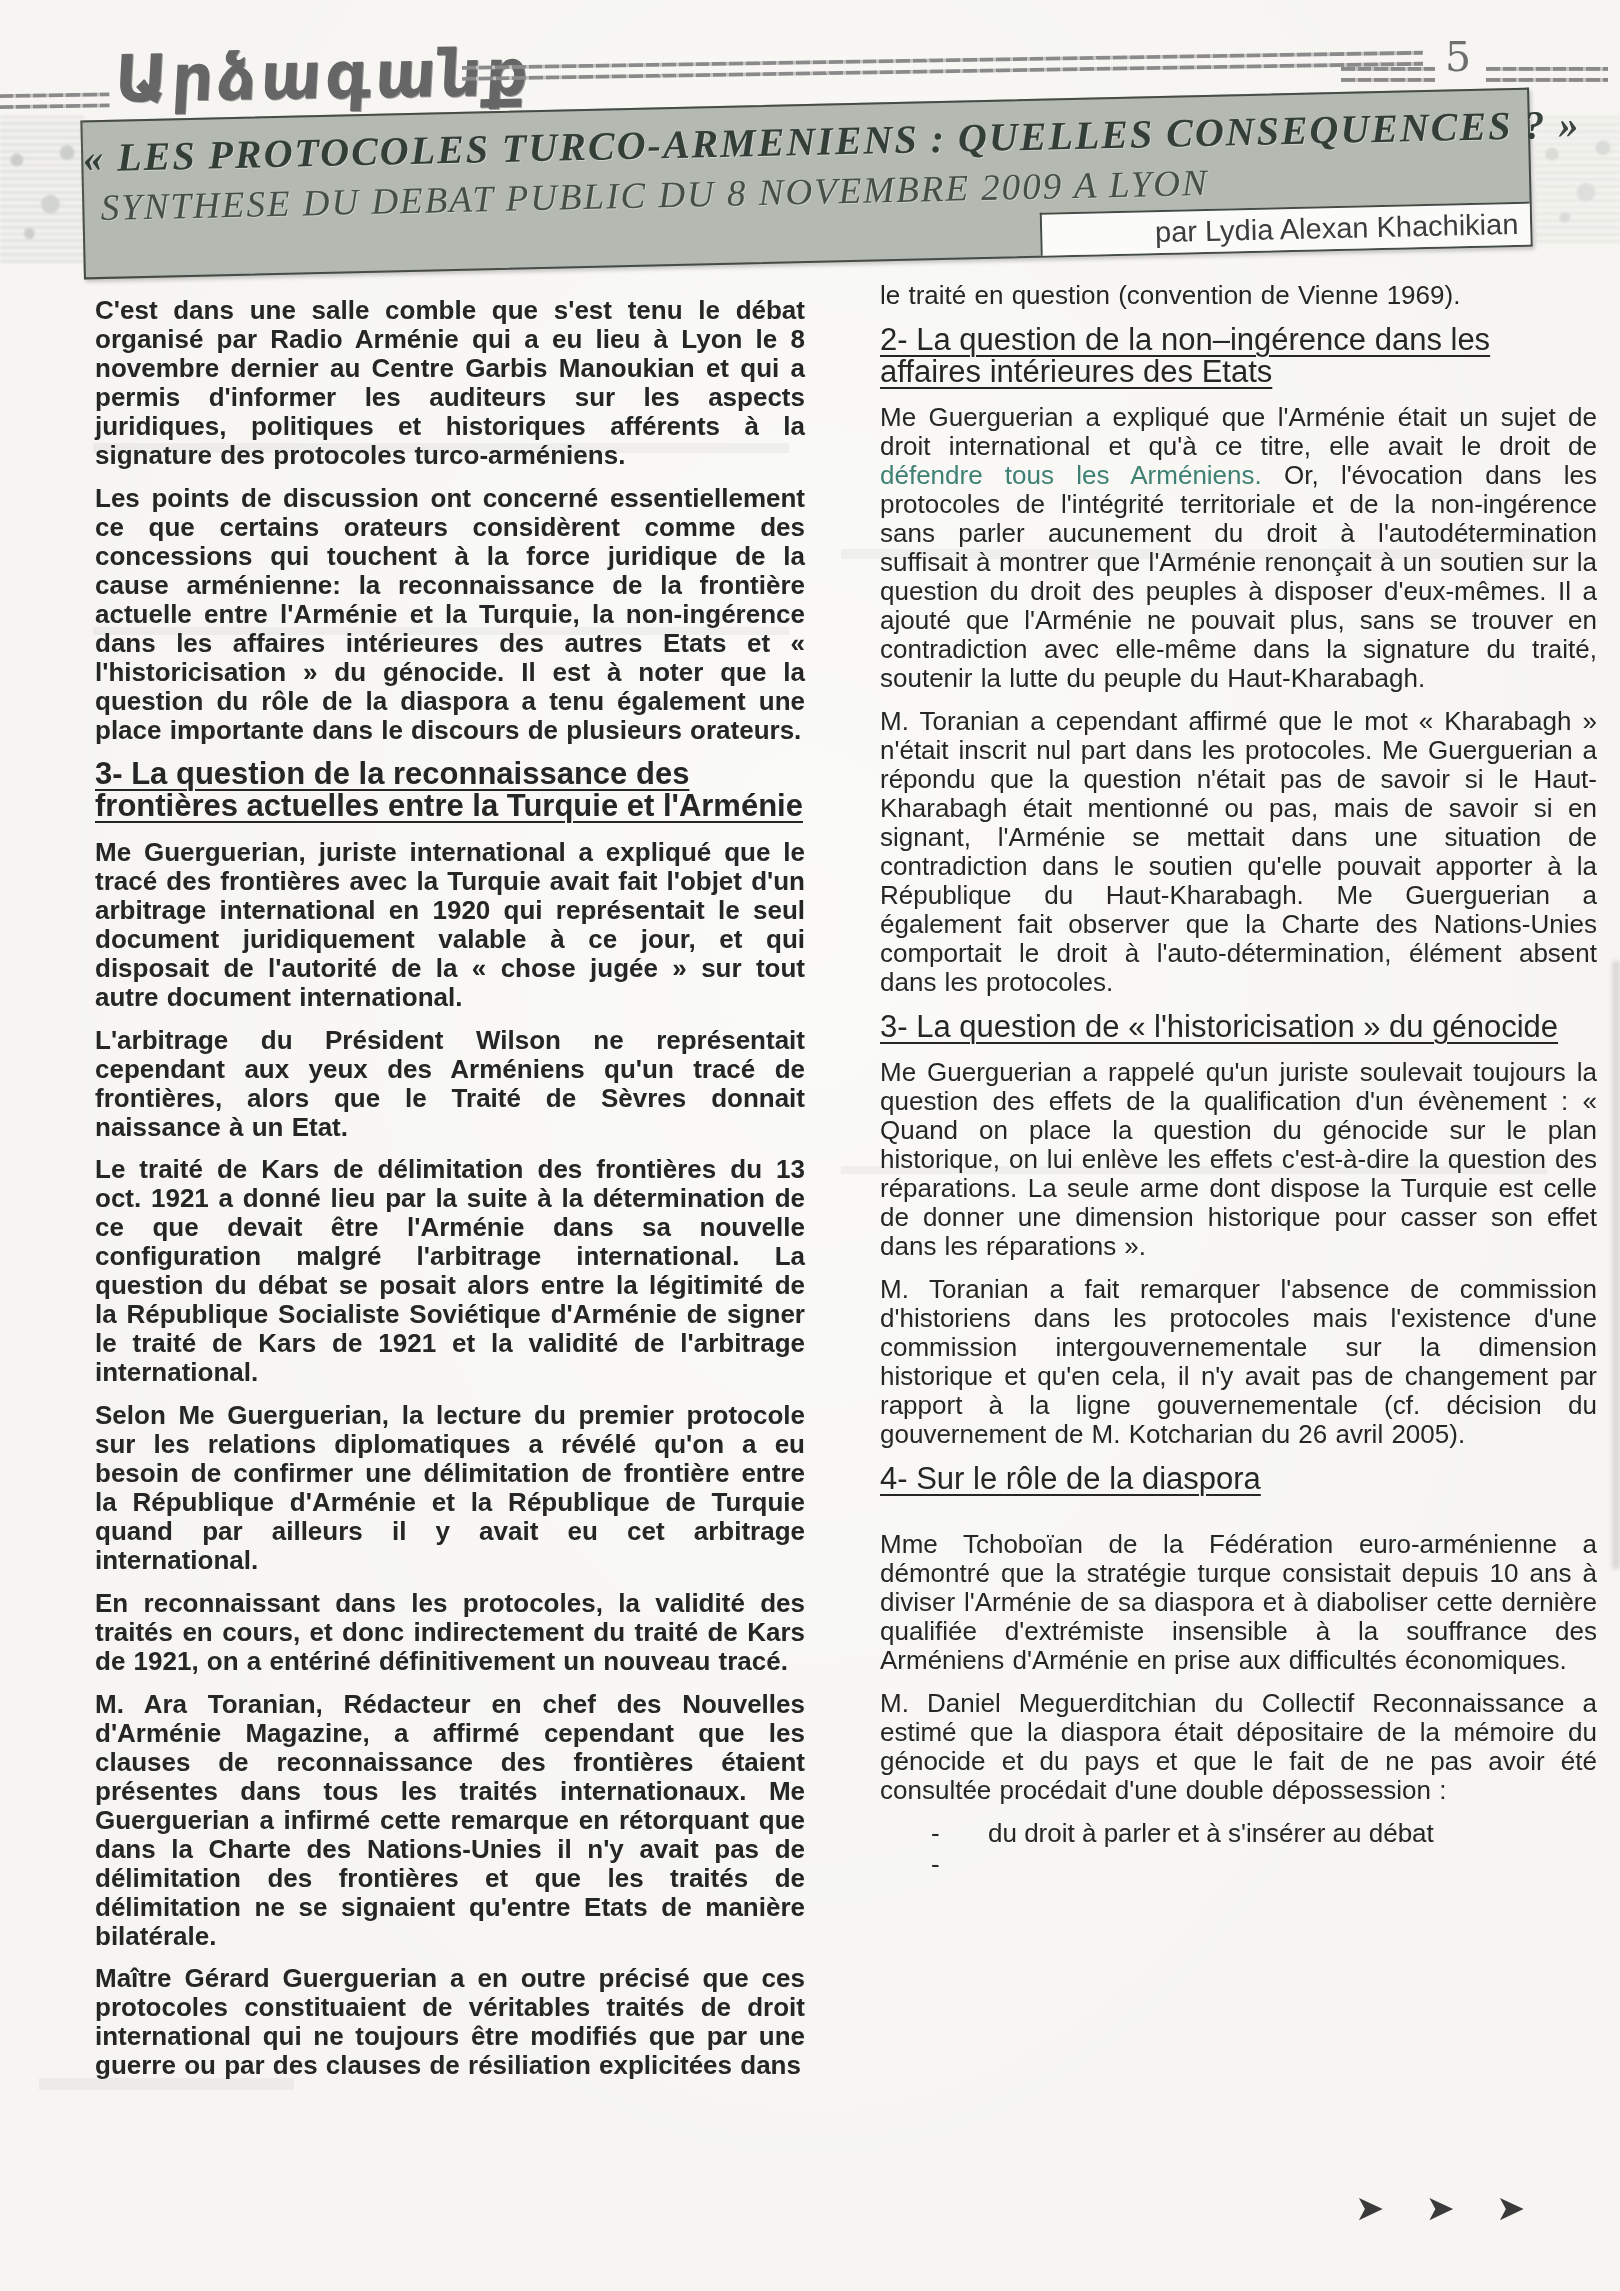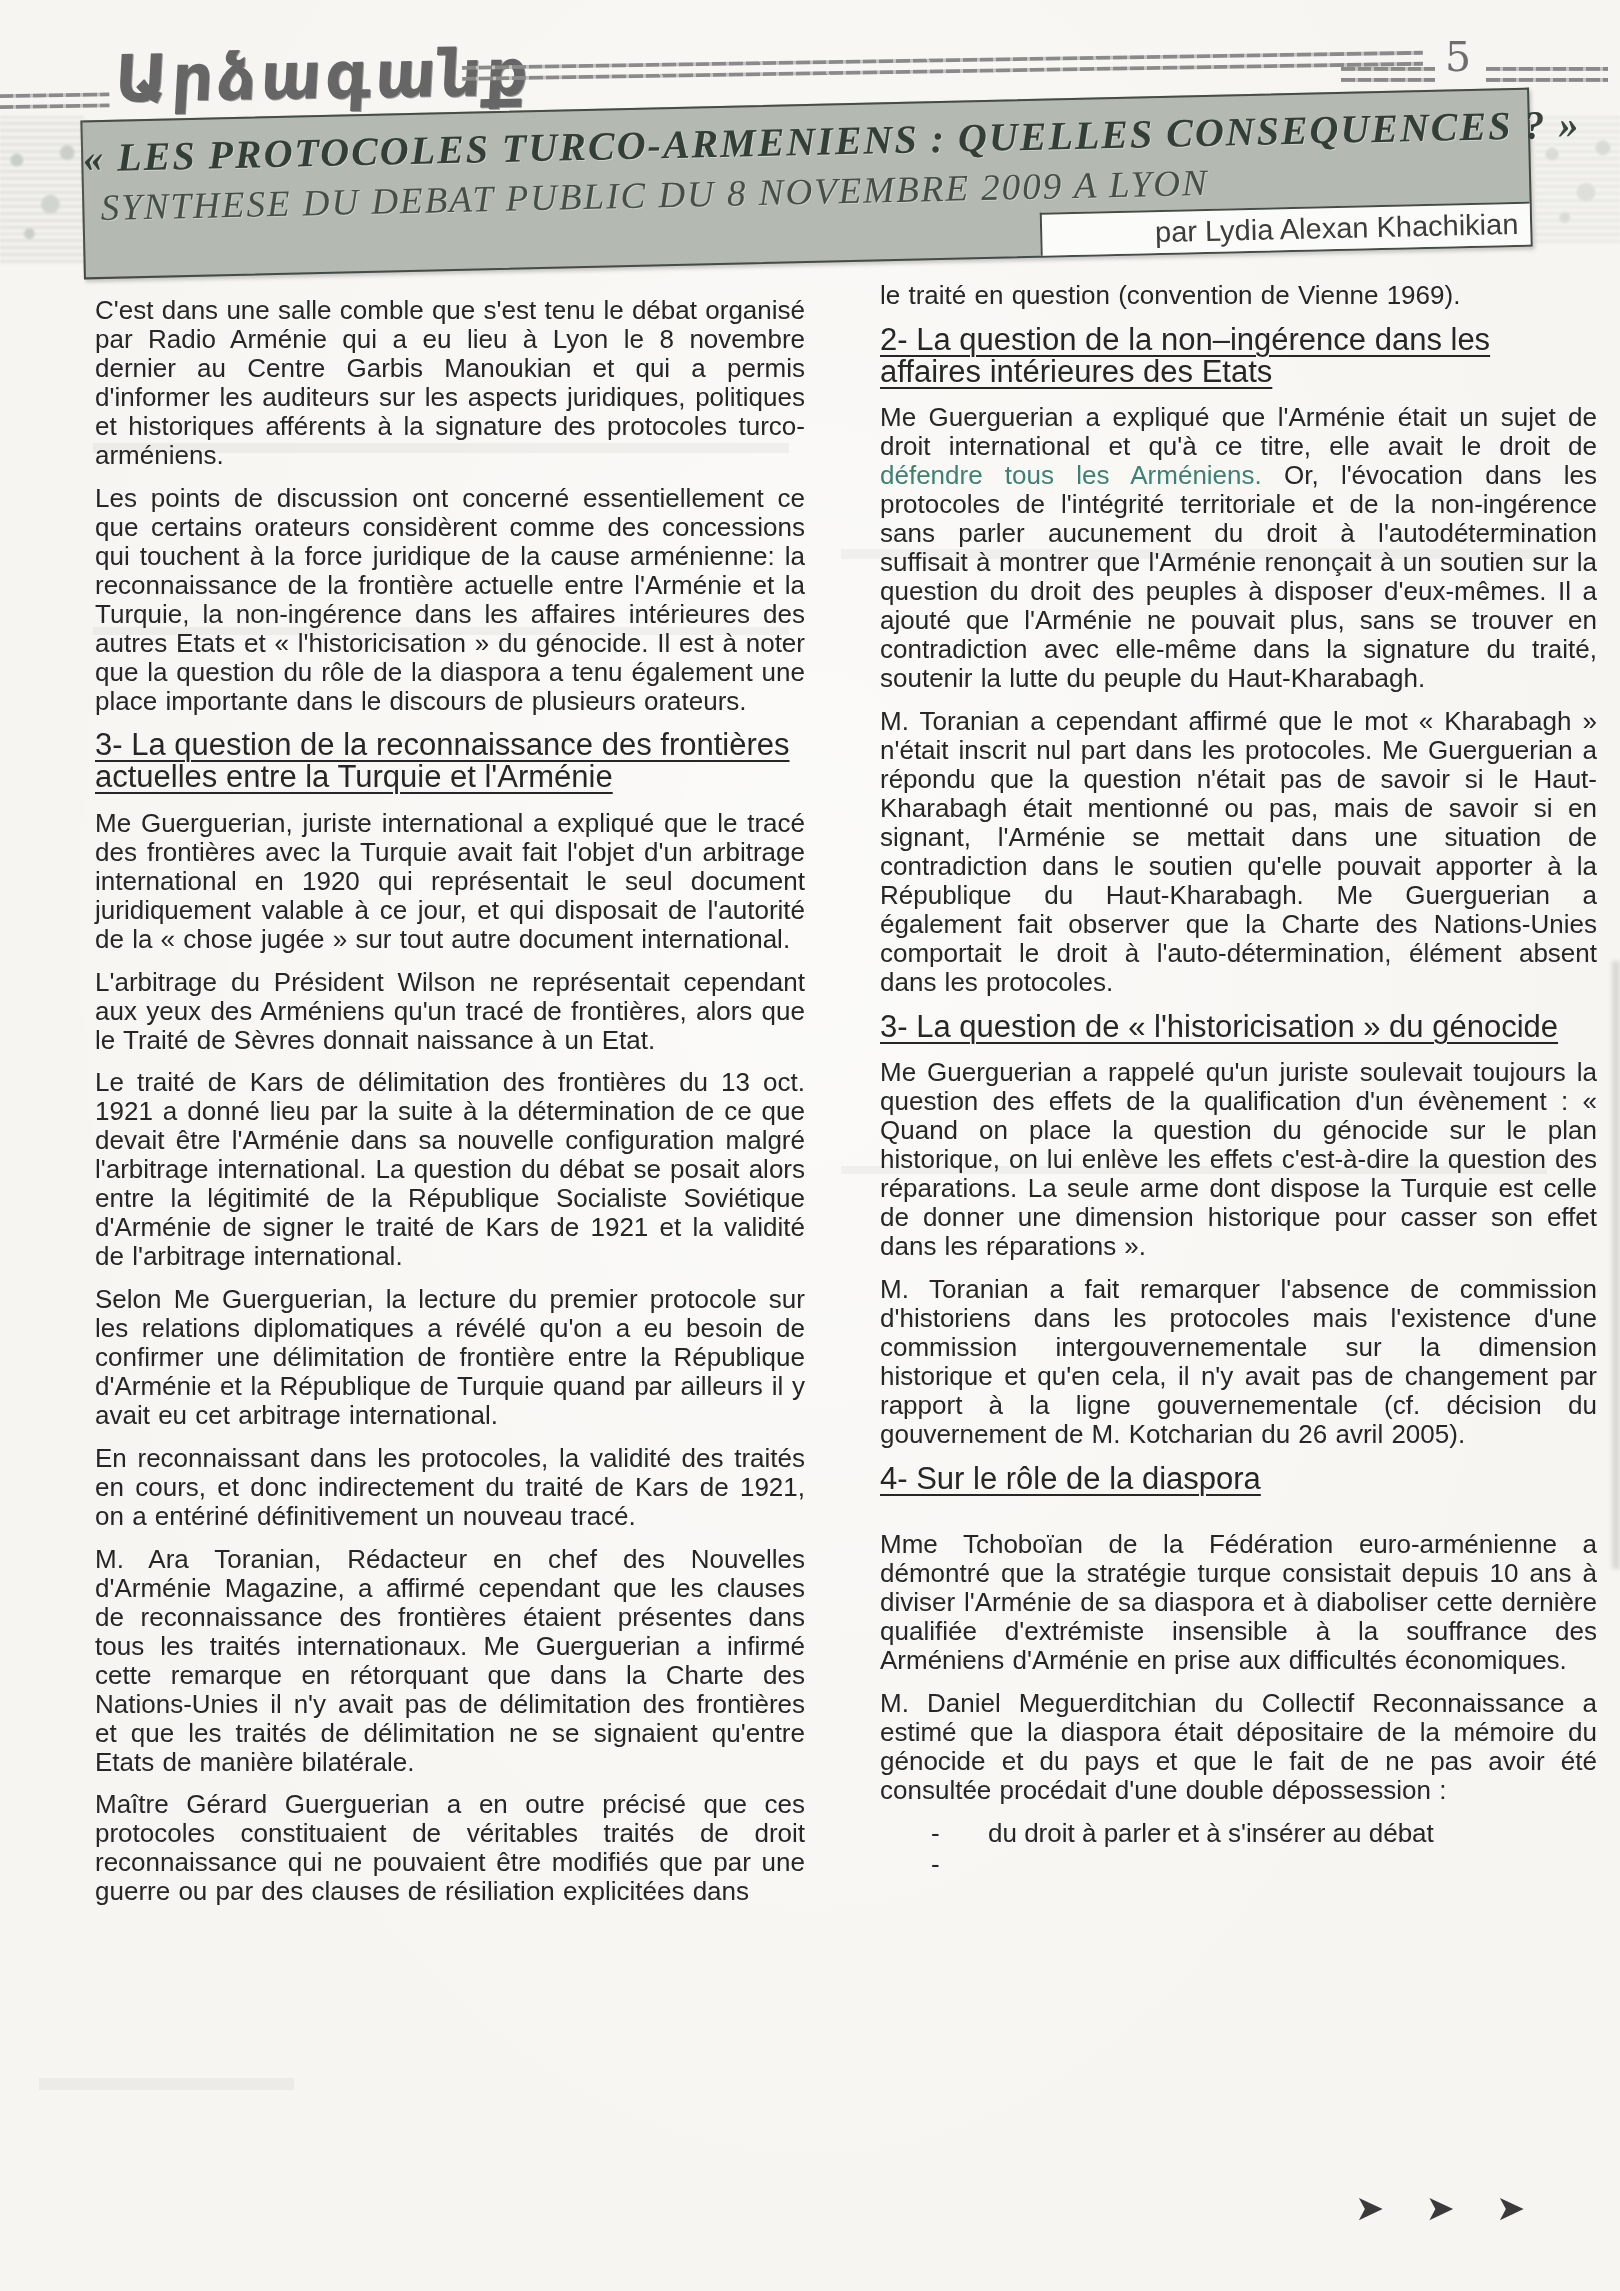--- a/index.html
+++ b/index.html
@@ -64,21 +64,21 @@
   }
   .byline-strip{
     position:absolute;right:0;bottom:0;width:490px;height:43px;
     background:#fbfbf9;border-top:2px solid var(--banner-border,#454c45);border-left:2px solid var(--banner-border,#454c45);
     display:flex;align-items:center;justify-content:flex-end;
     font-size:29px;color:#3d3d3d;padding-right:11.8px;box-sizing:border-box;
   }
 
   
   .col{position:absolute;}
-  .col-left{left:95px;top:296px;width:710px;}
+  .col-left{left:95px;top:296px;width:710px;font-weight:bold;}
   .col-right{left:841px;top:281px;width:717px;margin-left:39px;}
   .para{
     font-size:26px;line-height:29px;text-align:justify;
     margin:0 0 13.7px 0;word-spacing:1px;
   }
   .heading{
     font-size:31px;line-height:32px;margin:11.8px 0 15.7px 0;
     text-decoration:underline;text-decoration-thickness:2px;text-underline-offset:4.9px;
   }
   .gap-before{margin-top:35px;}
@@ -145,21 +145,21 @@
   <div class="col col-left">
       <div class="para">C'est dans une salle comble que s'est tenu le débat organisé par Radio Arménie qui a eu lieu à Lyon le 8 novembre dernier au Centre Garbis Manoukian et qui a permis d'informer les auditeurs sur les aspects juridiques, politiques et historiques afférents à la signature des protocoles turco-arméniens.</div>
       <div class="para">Les points de discussion ont concerné essentiellement ce que certains orateurs considèrent comme des concessions qui touchent à la force juridique de la cause arménienne: la reconnaissance de la frontière actuelle entre l'Arménie et la Turquie, la non-ingérence dans les affaires intérieures des autres Etats et « l'historicisation » du génocide. Il est à noter que la question du rôle de la diaspora a tenu également une place importante dans le discours de plusieurs orateurs.</div>
       <div class="heading">3- La question de la reconnaissance des frontières actuelles entre la Turquie et l'Arménie</div>
       <div class="para">Me Guerguerian, juriste international a expliqué que le tracé des frontières avec la Turquie avait fait l'objet d'un arbitrage international en 1920 qui représentait le seul document juridiquement valable à ce jour, et qui disposait de l'autorité de la « chose jugée » sur tout autre document international.</div>
       <div class="para">L'arbitrage du Président Wilson ne représentait cependant aux yeux des Arméniens qu'un tracé de frontières, alors que le Traité de Sèvres donnait naissance à un Etat.</div>
       <div class="para">Le traité de Kars de délimitation des frontières du 13 oct. 1921 a donné lieu par la suite à la détermination de ce que devait être l'Arménie dans sa nouvelle configuration malgré l'arbitrage international. La question du débat se posait alors entre la légitimité de la République Socialiste Soviétique d'Arménie de signer le traité de Kars de 1921 et la validité de l'arbitrage international.</div>
       <div class="para">Selon Me Guerguerian, la lecture du premier protocole sur les relations diplomatiques a révélé qu'on a eu besoin de confirmer une délimitation de frontière entre la République d'Arménie et la République de Turquie quand par ailleurs il y avait eu cet arbitrage international.</div>
       <div class="para">En reconnaissant dans les protocoles, la validité des traités en cours, et donc indirectement du traité de Kars de 1921, on a entériné définitivement un nouveau tracé.</div>
       <div class="para">M. Ara Toranian, Rédacteur en chef des Nouvelles d'Arménie Magazine, a affirmé cependant que les clauses de reconnaissance des frontières étaient présentes dans tous les traités internationaux. Me Guerguerian a infirmé cette remarque en rétorquant que dans la Charte des Nations-Unies il n'y avait pas de délimitation des frontières et que les traités de délimitation ne se signaient qu'entre Etats de manière bilatérale.</div>
-      <div class="para">Maître Gérard Guerguerian a en outre précisé que ces protocoles constituaient de véritables traités de droit reconnaissance qui ne pouvaient être modifiés que par une guerre ou par des clauses de résiliation explicitées dans</div>
+      <div class="para">Maître Gérard Guerguerian a en outre précisé que ces protocoles constituaient de véritables traités de droit international qui ne toujours être modifiés que par une guerre ou par des clauses de résiliation explicitées dans</div>
     </div>
   <div class="col col-right">
       <div class="para">le traité en question (convention de Vienne 1969).</div>
       <div class="heading">2- La question de la non–ingérence dans les affaires intérieures des Etats</div>
       <div class="para"><span>Me Guerguerian a expliqué que l'Arménie était un sujet de droit international et qu'à ce titre, elle avait le droit de </span><span class="accent">défendre tous les Arméniens.</span><span> Or, l'évocation dans les protocoles de l'intégrité territoriale et de la non-ingérence sans parler aucunement du droit à l'autodétermination suffisait à montrer que l'Arménie renonçait à un soutien sur la question du droit des peuples à disposer d'eux-mêmes. Il a ajouté que l'Arménie ne pouvait plus, sans se trouver en contradiction avec elle-même dans la signature du traité, soutenir la lutte du peuple du Haut-Kharabagh.</span></div>
       <div class="para">M. Toranian a cependant affirmé que le mot « Kharabagh » n'était inscrit nul part dans les protocoles. Me Guerguerian a répondu que la question n'était pas de savoir si le Haut-Kharabagh était mentionné ou pas, mais de savoir si en signant, l'Arménie se mettait dans une situation de contradiction dans le soutien qu'elle pouvait apporter à la République du Haut-Kharabagh. Me Guerguerian a également fait observer que la Charte des Nations-Unies comportait le droit à l'auto-détermination, élément absent dans les protocoles.</div>
       <div class="heading">3- La question de « l'historicisation » du génocide</div>
       <div class="para">Me Guerguerian a rappelé qu'un juriste soulevait toujours la question des effets de la qualification d'un évènement : « Quand on place la question du génocide sur le plan historique, on lui enlève les effets c'est-à-dire la question des réparations. La seule arme dont dispose la Turquie est celle de donner une dimension historique pour casser son effet dans les réparations ».</div>
       <div class="para">M. Toranian a fait remarquer l'absence de commission d'historiens dans les protocoles mais l'existence d'une commission intergouvernementale sur la dimension historique et qu'en cela, il n'y avait pas de changement par rapport à la ligne gouvernementale (cf. décision du gouvernement de M. Kotcharian du 26 avril 2005).</div>
       <div class="heading">4- Sur le rôle de la diaspora</div>

